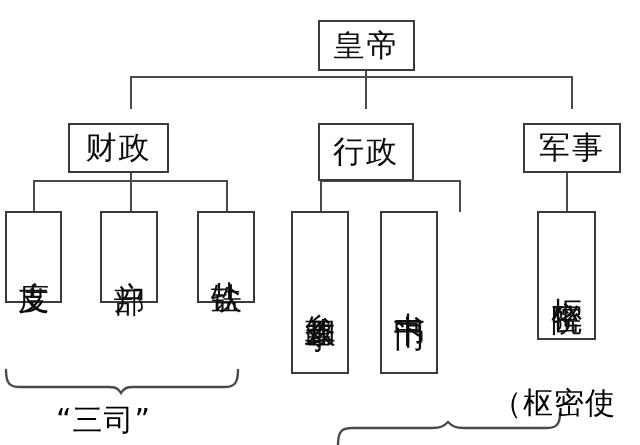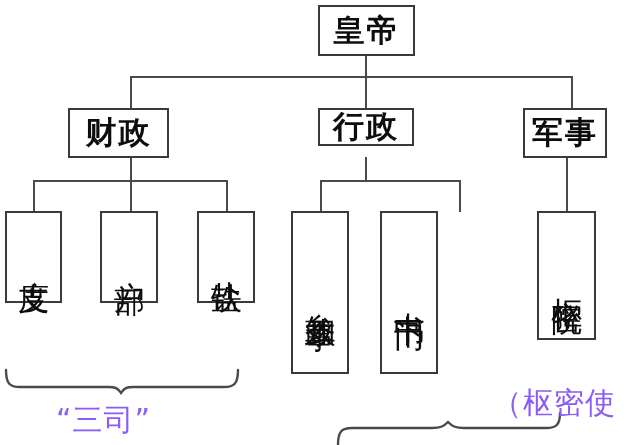--- a/index.html
+++ b/index.html
@@ -30,21 +30,22 @@
     display: flex;
     align-items: center;
     justify-content: center;
     line-height: 1.02;
     color: #0d0d0d;
     z-index: 3;
   }
   .node.horiz {
     font-size: 31px;
     letter-spacing: 2px;
-    font-weight: 700;
+    font-weight: 400;
+    margin-top: 15px;
   }
   .node.vert {
     writing-mode: vertical-rl;
     text-orientation: upright;
     font-size: 31px;
     letter-spacing: 3px;
     font-weight: 500;
     padding-top: 3px;
   }
   .line {
@@ -55,21 +56,21 @@
   .line.v { width: 2px; }
   .line.h { height: 2px; }
   .brace-wrap {
     position: absolute;
     z-index: 2;
   }
   .brace-wrap svg { display: block; overflow: visible; }
   .caption {
     position: absolute;
     font-size: 30px;
-    color: #8b5cf6;
+    color: #000000;
     white-space: nowrap;
     letter-spacing: 1px;
     z-index: 4;
   }
 </style>
 </head>
 <body>
 
 <div id="diagram">
 
@@ -90,22 +91,22 @@
   <div class="line v" style="left:365px; top:157px; height:24px;"></div>
   <div class="line h" style="left:320px; top:180px; width:140px;"></div>
   <div class="line v" style="left:320px; top:180px; height:32px;"></div>
   <div class="line v" style="left:459px; top:180px; height:32px;"></div>
 
   <div class="line v" style="left:566px; top:157px; height:55px;"></div>
 
   <div class="node horiz" style="left:318px; top:5px; width:97px; height:51px;">皇帝</div>
 
   <div class="node horiz" style="left:68px; top:108px; width:101px; height:50px;">财政</div>
-  <div class="node horiz" style="left:318px; top:108px; width:96px; height:38px;">行政</div>
-  <div class="node horiz" style="left:523px; top:108px; width:84px; height:50px;text-align:right;">军事</div>
+  <div class="node horiz" style="left:318px; top:108px; width:96px; height:58px;">行政</div>
+  <div class="node horiz" style="left:523px; top:108px; width:98px; height:50px;text-align:right;">军事</div>
 
   <div class="node vert" style="left:5px; top:211px; width:57px; height:92px;">度支</div>
   <div class="node vert" style="left:100px; top:211px; width:58px; height:92px;">户部</div>
   <div class="node vert" style="left:197px; top:211px; width:58px; height:92px;">盐铁</div>
 
   <div class="node vert" style="left:291px; top:211px; width:58px; height:163px;">参知政事</div>
   <div class="node vert" style="left:380px; top:211px; width:58px; height:163px;">中书门下</div>
 
   <div class="node vert" style="left:537px; top:211px; width:59px; height:129px;">枢密院</div>
 

